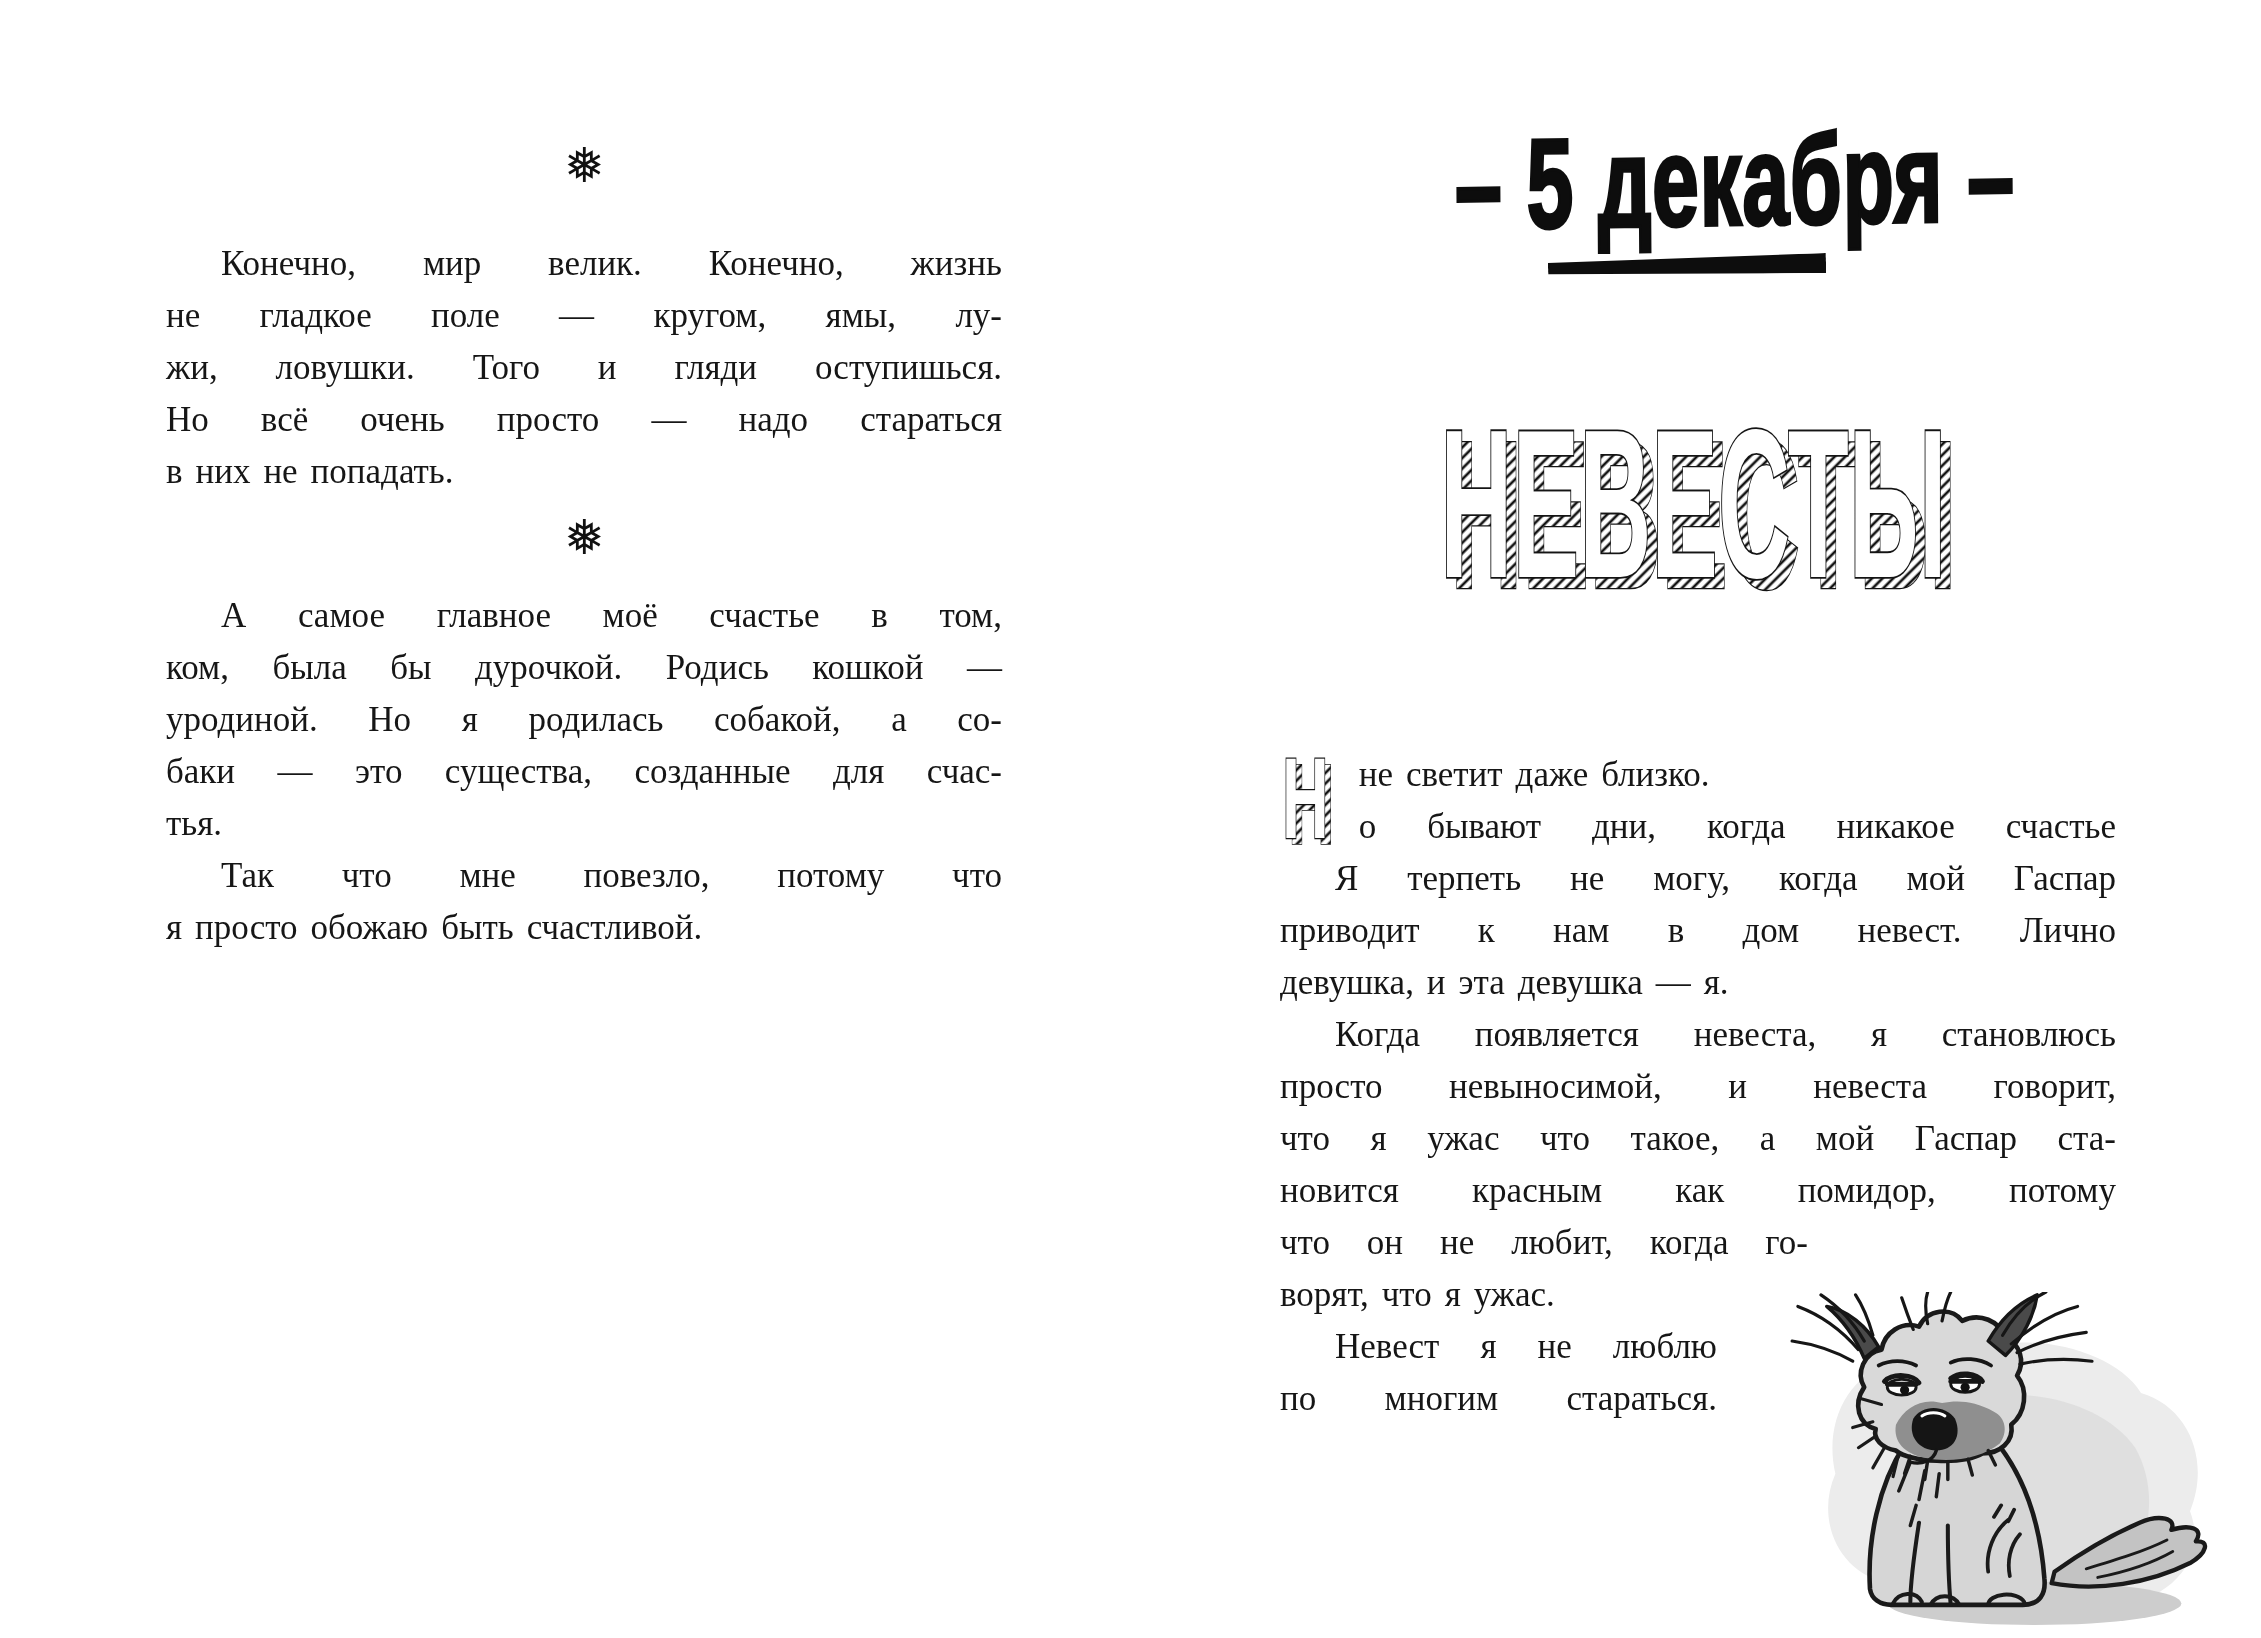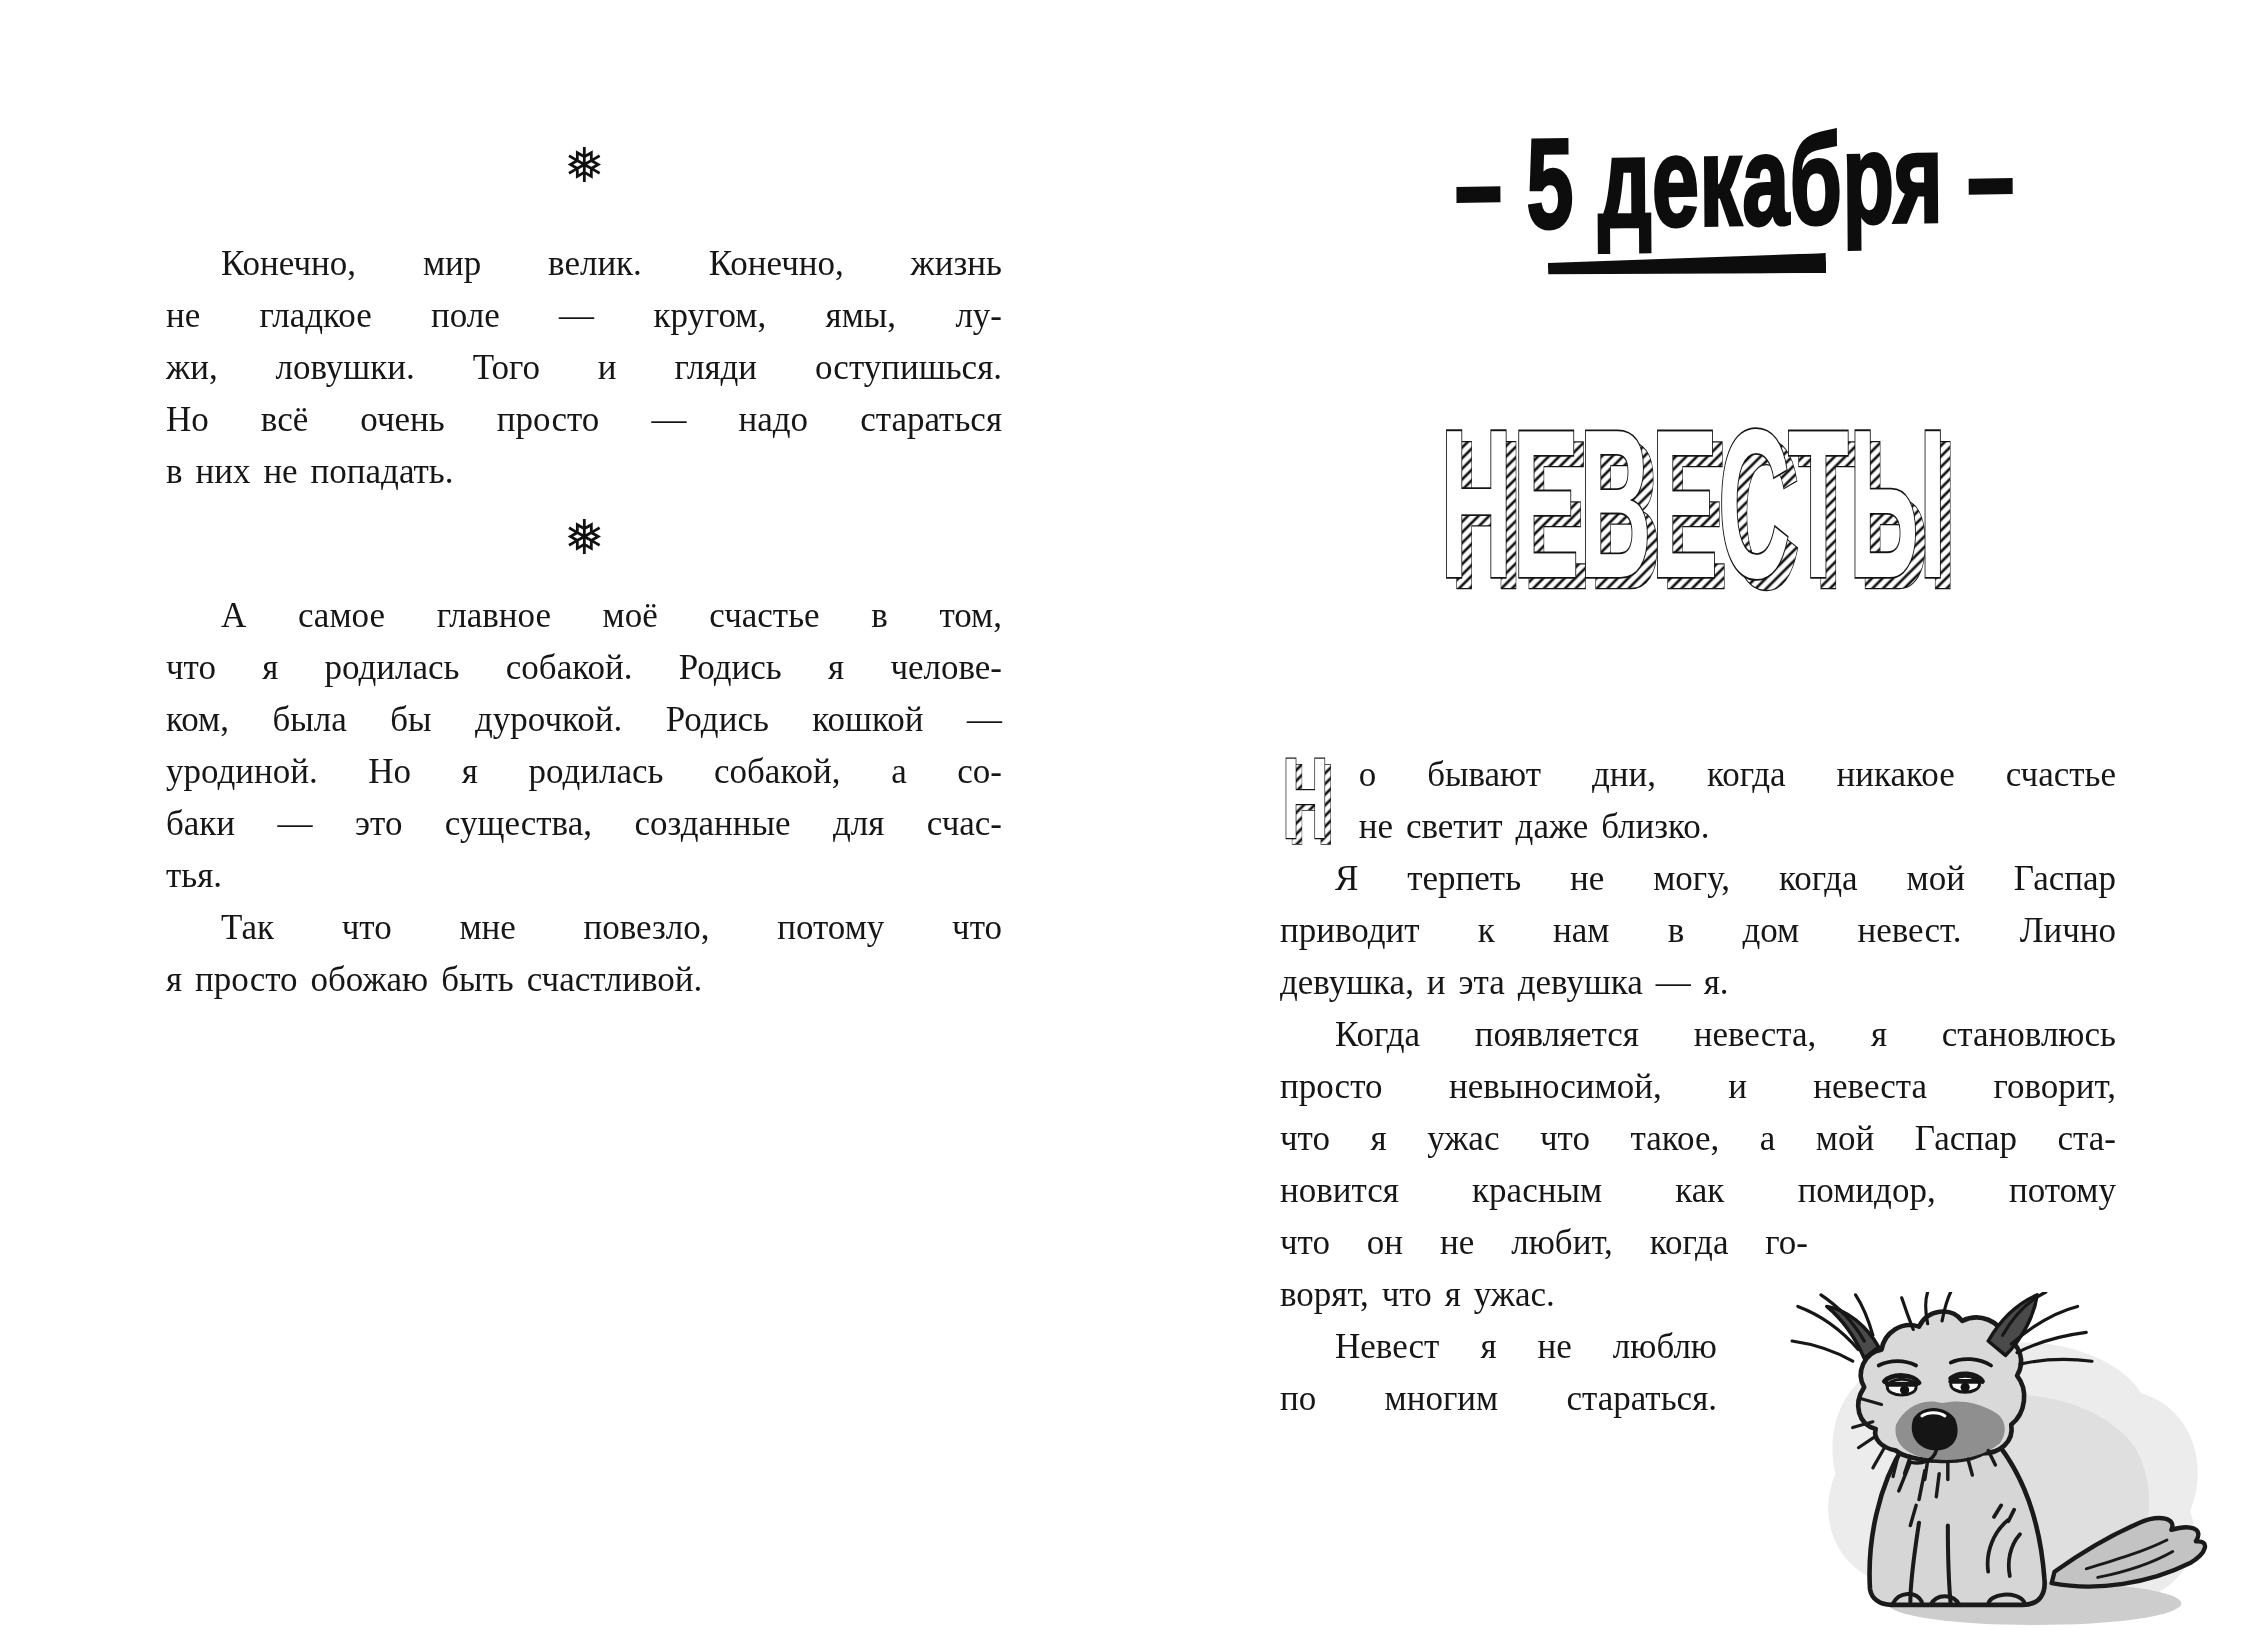--- a/index.html
+++ b/index.html
@@ -58,21 +58,20 @@
     <div class="para p1">
         <div class="line ind">Конечно, мир велик. Конечно, жизнь</div>
         <div class="line">не гладкое поле — кругом, ямы, лу-</div>
         <div class="line">жи, ловушки. Того и гляди оступишься.</div>
         <div class="line">Но всё очень просто — надо стараться</div>
         <div class="line end">в них не попадать.</div>
       </div>
     <div class="orn second">❅</div>
     <div class="para p2">
         <div class="line ind">А самое главное моё счастье в том,</div>
-        <div class="line">что я родилась собакой. Родись я челове-</div>
         <div class="line">ком, была бы дурочкой. Родись кошкой —</div>
         <div class="line">уродиной. Но я родилась собакой, а со-</div>
         <div class="line">баки — это существа, созданные для счас-</div>
         <div class="line end">тья.</div>
       </div>
     <div class="para p3">
         <div class="line ind">Так что мне повезло, потому что</div>
         <div class="line end">я просто обожаю быть счастливой.</div>
       </div>
   </div>
@@ -93,22 +92,22 @@
     <text x="16" y="196" font-size="255" textLength="608" lengthAdjust="spacingAndGlyphs" transform="translate(12,13)" fill="url(#hatch)" stroke="#141414" stroke-width="3" paint-order="stroke">НЕВЕСТЫ</text>
     <text x="16" y="196" font-size="255" textLength="608" lengthAdjust="spacingAndGlyphs" fill="#ffffff" stroke="#141414" stroke-width="4.5" paint-order="stroke">НЕВЕСТЫ</text>
   </svg>
 
   <div class="rightbody">
     <svg class="dropcap" viewBox="0 0 74 122" xmlns="http://www.w3.org/2000/svg" style="font-size:50px">
       <text x="6" y="104" font-size="138" textLength="56" lengthAdjust="spacingAndGlyphs" transform="translate(7,7)" fill="url(#hatch)" stroke="#141414" stroke-width="2" paint-order="stroke">Н</text>
       <text x="6" y="104" font-size="138" textLength="56" lengthAdjust="spacingAndGlyphs" fill="#ffffff" stroke="#141414" stroke-width="3" paint-order="stroke">Н</text>
     </svg>
     <div class="para">
+        <div class="line end">не светит даже близко.</div>
         <div class="line">о бывают дни, когда никакое счастье</div>
-        <div class="line end">не светит даже близко.</div>
       </div>
     <div class="para">
         <div class="line ind">Я терпеть не могу, когда мой Гаспар</div>
         <div class="line">приводит к нам в дом невест. Лично</div>
         <div class="line end">девушка, и эта девушка — я.</div>
       </div>
     <div class="para">
         <div class="line ind">Когда появляется невеста, я становлюсь</div>
         <div class="line">просто невыносимой, и невеста говорит,</div>
         <div class="line">что я ужас что такое, а мой Гаспар ста-</div>

